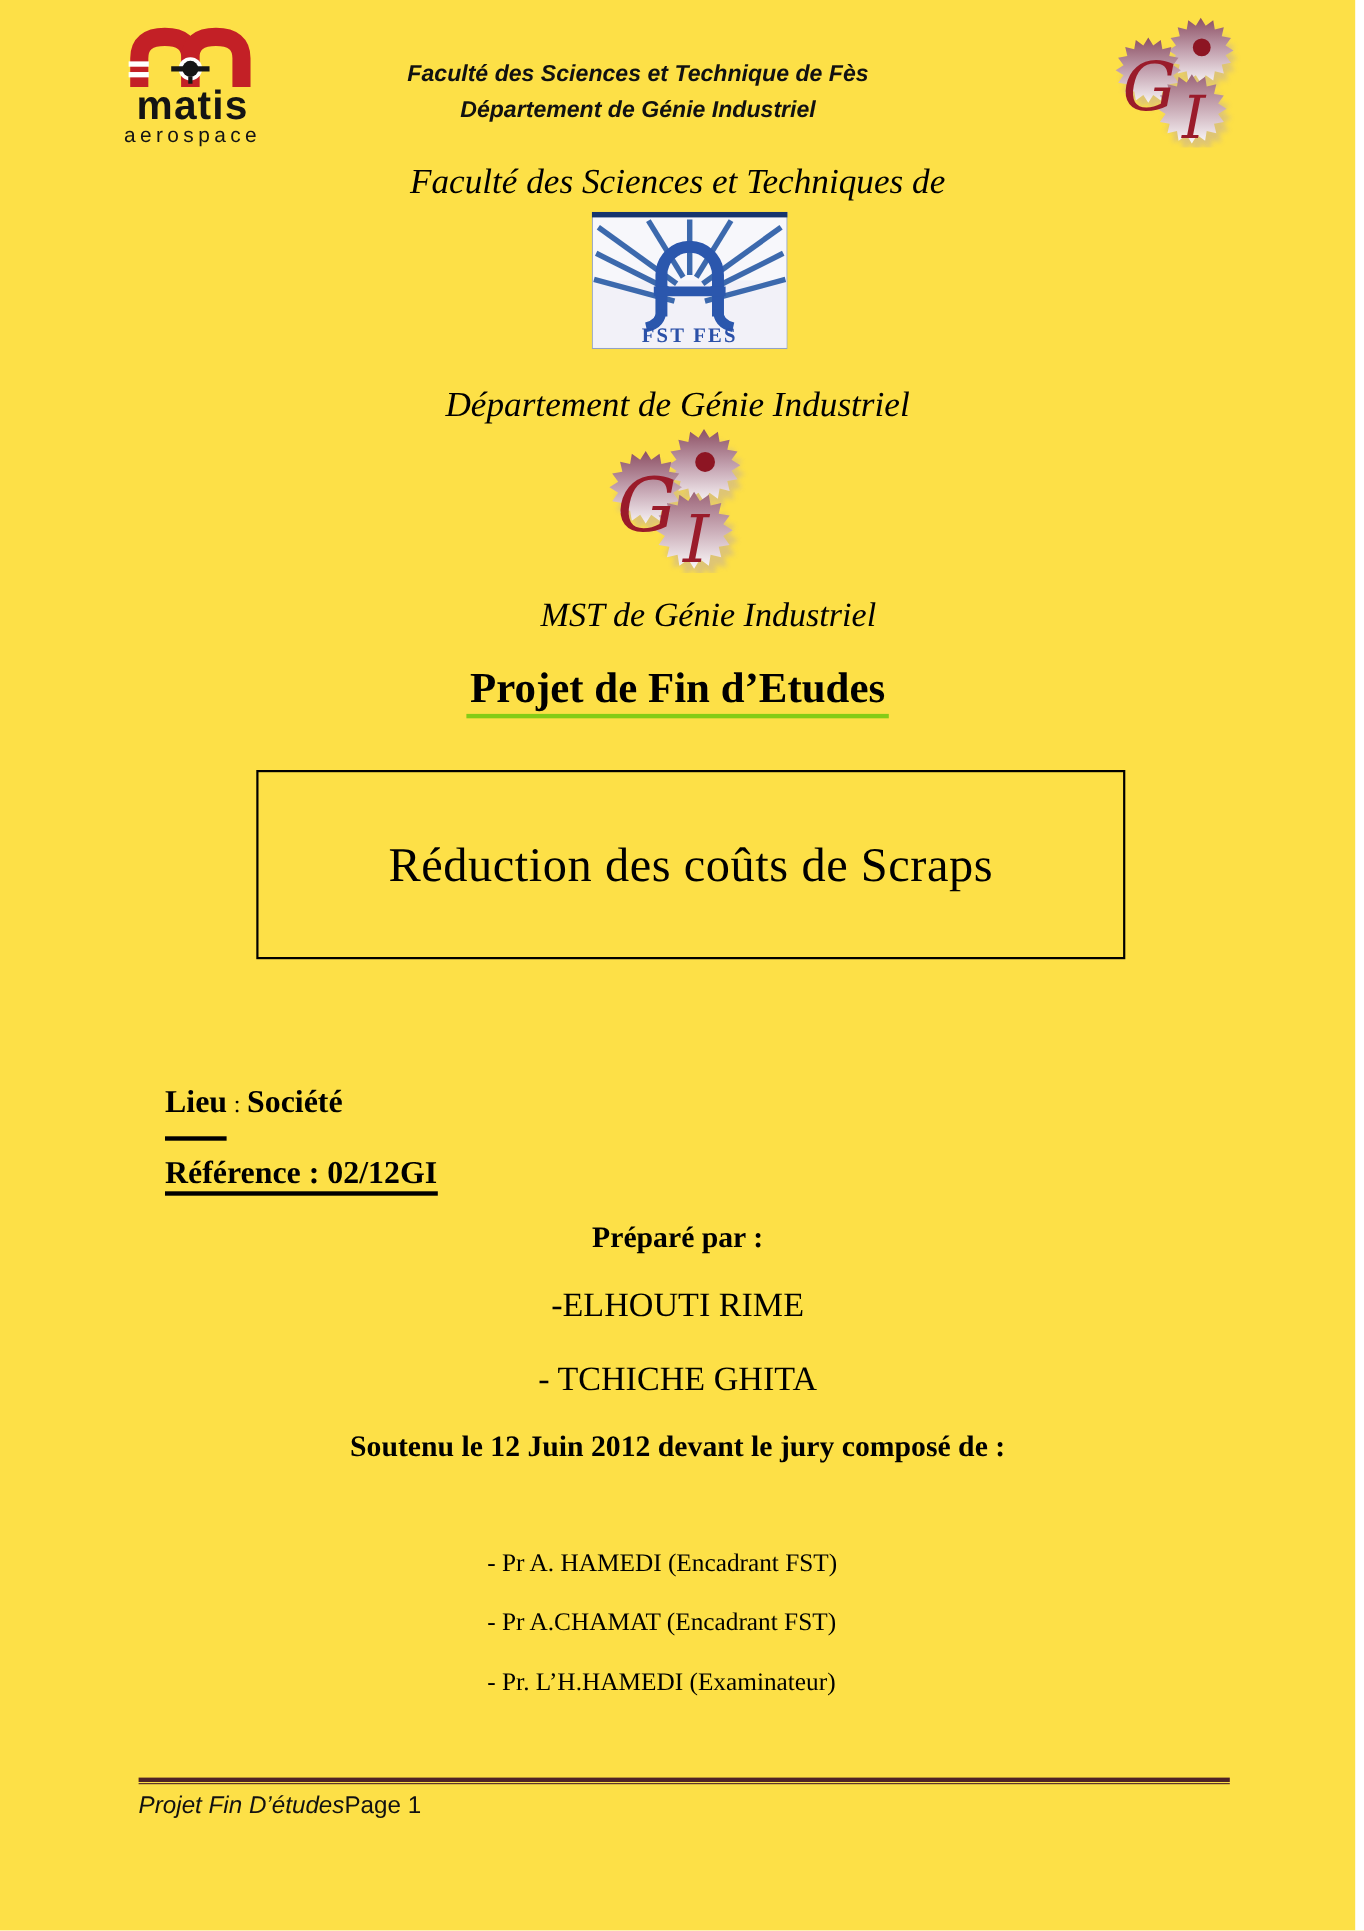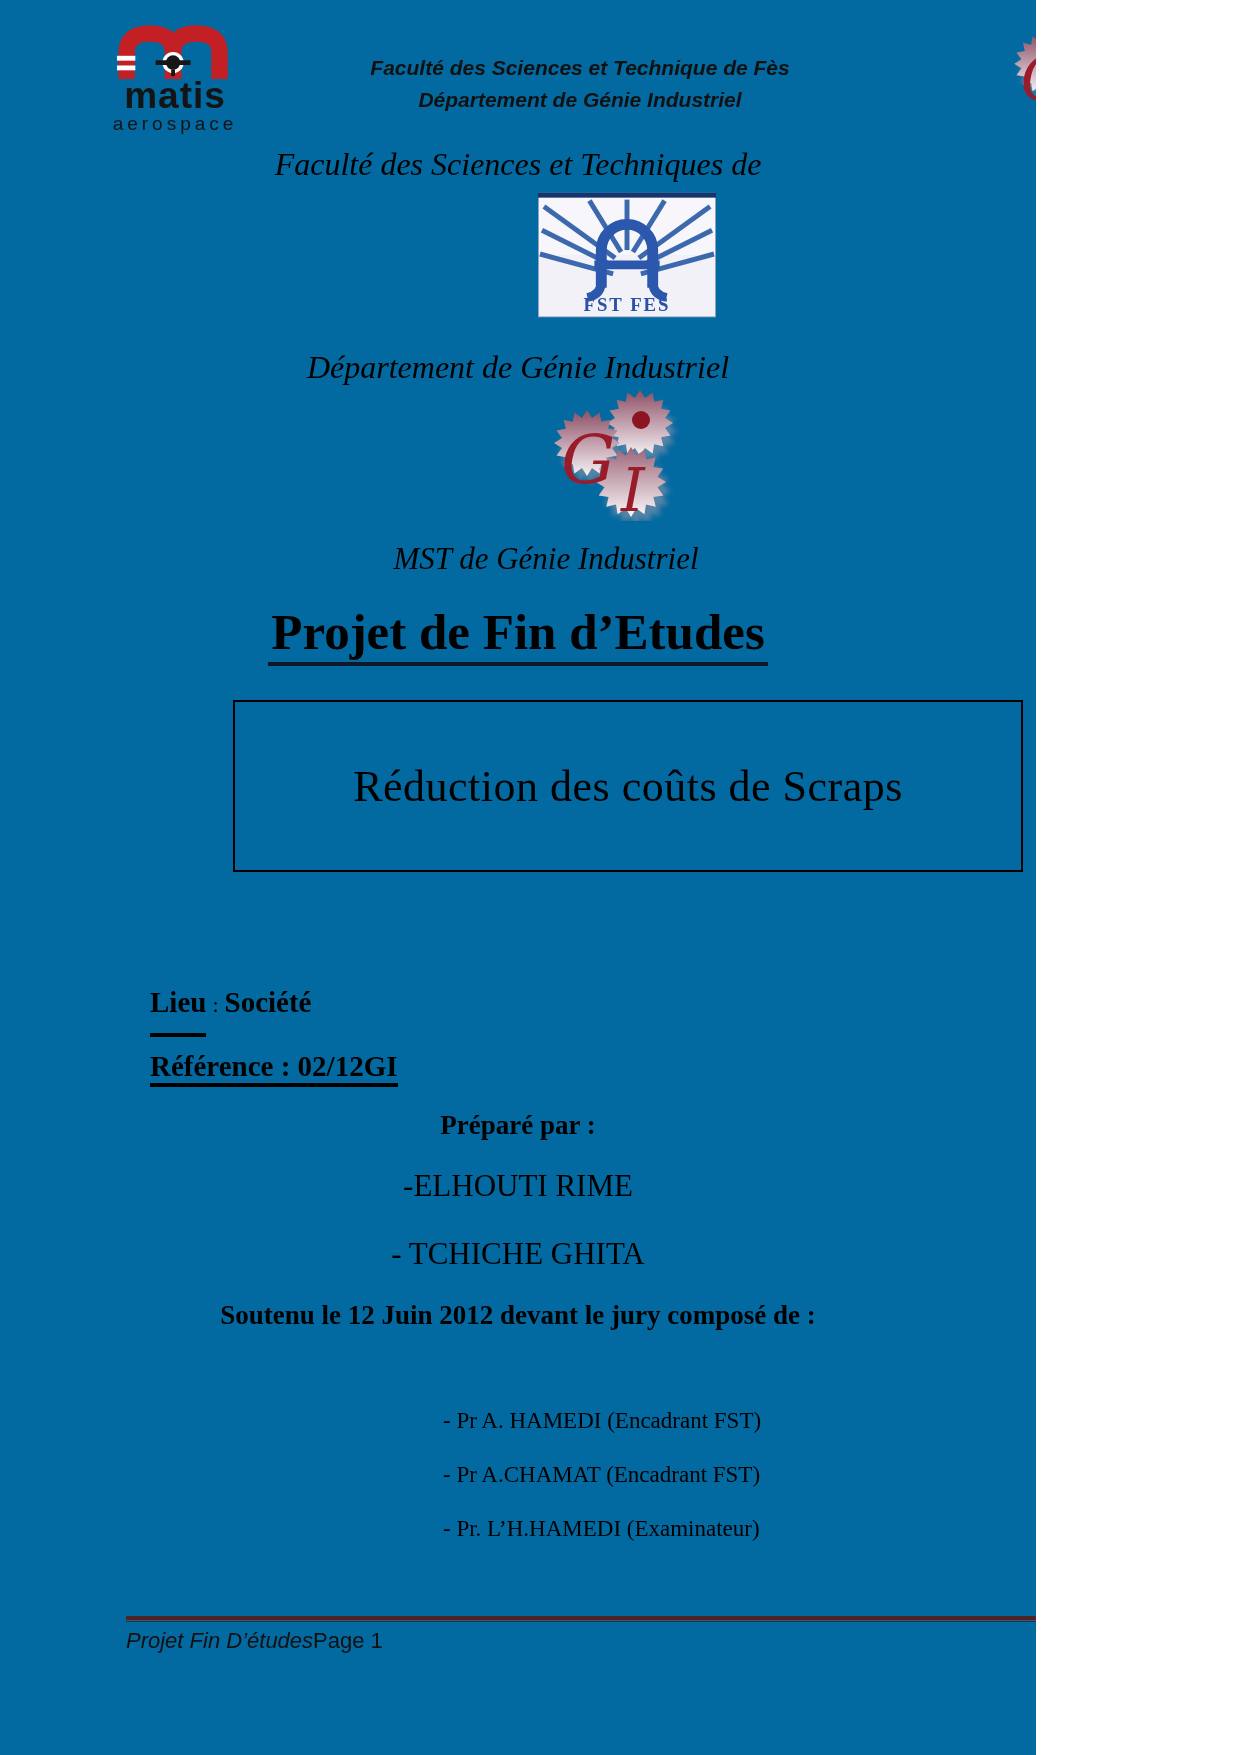--- a/index.html
+++ b/index.html
@@ -1,16 +1,16 @@
 <!DOCTYPE html>
 <html><head>
 <meta charset="utf-8">
 <style>
   html,body{margin:0;padding:0;background:#fff;}
-  .page{position:relative;width:1036px;height:1755px;background:#0369a1;color:#000;
+  .page{position:relative;width:1232px;height:1755px;background:#fde047;color:#000;
         font-family:"Liberation Serif","DejaVu Serif",serif;overflow:hidden;}
 
   
   .hdr-matis{position:absolute;left:95px;top:20px;width:160px;text-align:center;}
   .matis-glyph{display:block;margin:0 auto;}
   .matis-word{font-family:"Liberation Sans",sans-serif;font-weight:bold;font-size:37px;
               letter-spacing:1px;line-height:.85;color:#141414;}
   .matis-sub{font-family:"Liberation Sans",sans-serif;font-size:19px;letter-spacing:4px;
              color:#141414;margin-top:2px;}
   .hdr-center{position:absolute;left:310px;top:52px;width:540px;text-align:center;
@@ -19,21 +19,21 @@
   .hdr-gi{position:absolute;left:1000px;top:8px;}
 
   
   .h-serif-italic{position:absolute;left:0;width:100%;text-align:center;font-style:italic;}
   #h-fac{top:146px;font-size:32px;}
   .fst-logo{position:absolute;left:538px;top:192px;}
   #h-dept{top:349px;font-size:32px;}
   .gi-center{position:absolute;left:540px;top:381px;}
   #h-mst{top:541px;font-size:31px;padding-left:28px;}
   #h-pfe{position:absolute;top:603px;width:100%;text-align:center;}
-  #h-pfe span{font-weight:bold;font-size:51px;border-bottom:4px solid #0f172a;padding:0 3px 2px;}
+  #h-pfe span{font-weight:bold;font-size:39px;border-bottom:4px solid #84cc16;padding:0 3px 2px;}
 
   
   .title-box{position:absolute;left:233px;top:700px;width:786px;height:168px;
              border:2px solid #000;display:flex;align-items:center;justify-content:center;}
   .title-box .t{font-size:44px;letter-spacing:.5px;}
 
   
   .meta{position:absolute;left:150px;font-size:29px;font-weight:bold;}
   #lieu{top:986px;}
   #lieu .u{border-bottom:4px solid #000;padding-bottom:15px;}

